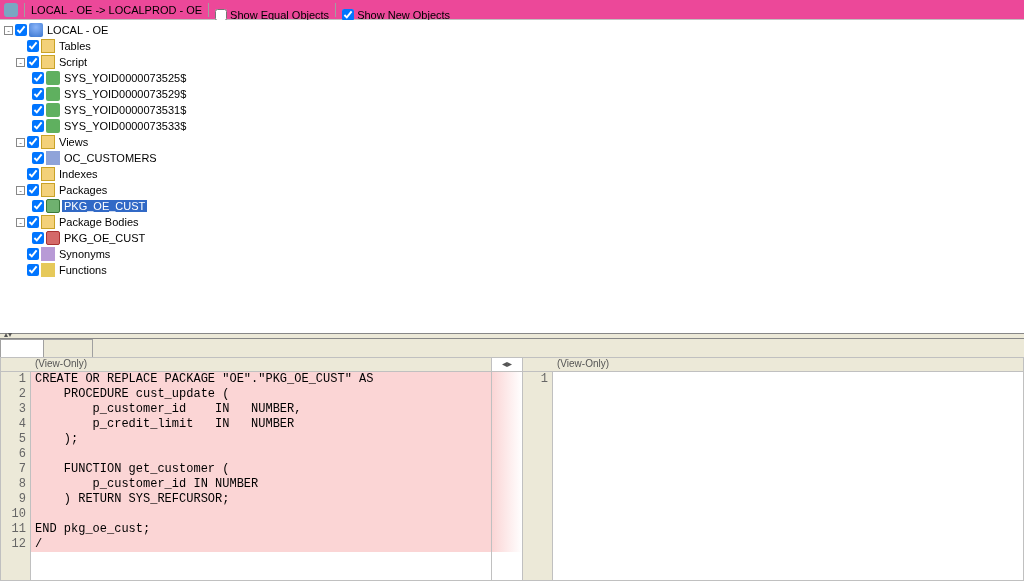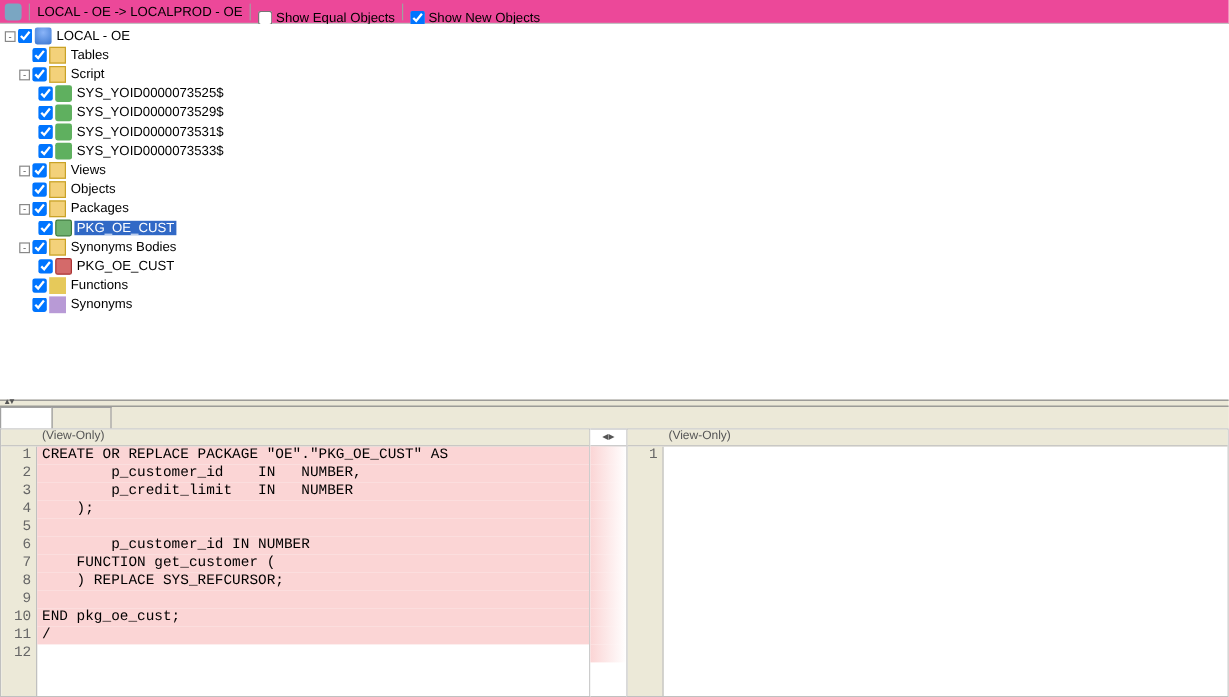--- a/index.html
+++ b/index.html
@@ -228,63 +228,68 @@
     <span class="tlabel">SYS_YOID0000073533$</span>
   </div>
 
 
   <div class="tree-node indent1">
     <span class="exp">-</span>
     <input type="checkbox" class="tree-chk" checked="" style="">
     <span class="ticon ico-folder"></span>
     <span class="tlabel">Views</span>
   </div>
+  <div class="tree-node indent2">
+    <input type="checkbox" class="tree-chk" checked="" style="">
+    <span class="ticon ico-view"></span>
+    <span class="tlabel">OC_CUSTOMERS</span>
+  </div>
 
   <div class="tree-node indent1">
     <span class="exp blank"></span>
     <input type="checkbox" class="tree-chk" checked="" style="">
     <span class="ticon ico-folder"></span>
-    <span class="tlabel">Objects</span>
+    <span class="tlabel">Indexes</span>
   </div>
 
   <div class="tree-node indent1">
     <span class="exp">-</span>
     <input type="checkbox" class="tree-chk" checked="" style="">
     <span class="ticon ico-folder"></span>
     <span class="tlabel">Packages</span>
   </div>
   <div class="tree-node indent2">
     <input type="checkbox" class="tree-chk" checked="" style="">
     <span class="ticon ico-pkg"></span>
     <span class="tlabel selected">PKG_OE_CUST</span>
   </div>
 
   <div class="tree-node indent1">
     <span class="exp">-</span>
     <input type="checkbox" class="tree-chk" checked="" style="">
     <span class="ticon ico-folder"></span>
-    <span class="tlabel">Synonyms Bodies</span>
+    <span class="tlabel">Package Bodies</span>
   </div>
   <div class="tree-node indent2">
     <input type="checkbox" class="tree-chk" checked="" style="">
     <span class="ticon ico-pkg red"></span>
     <span class="tlabel">PKG_OE_CUST</span>
   </div>
 
   <div class="tree-node indent1">
     <span class="exp blank"></span>
     <input type="checkbox" class="tree-chk" checked="" style="">
+    <span class="ticon ico-syn"></span>
+    <span class="tlabel">Synonyms</span>
+  </div>
+  <div class="tree-node indent1">
+    <span class="exp blank"></span>
+    <input type="checkbox" class="tree-chk" checked="" style="">
     <span class="ticon ico-func"></span>
     <span class="tlabel">Functions</span>
-  </div>
-  <div class="tree-node indent1">
-    <span class="exp blank"></span>
-    <input type="checkbox" class="tree-chk" checked="" style="">
-    <span class="ticon ico-syn"></span>
-    <span class="tlabel">Synonyms</span>
   </div>
 </div>
 
 <div class="split-handle"></div>
 
 <div class="bottom">
   <div class="tabs">
     <div class="tab active"><span>DDL</span></div>
     <div class="tab"><span>Script</span></div>
   </div>
@@ -302,27 +307,28 @@
             <div>6</div>
             <div>7</div>
             <div>8</div>
             <div>9</div>
             <div>10</div>
             <div>11</div>
             <div>12</div>
           </div>
         <div class="lines" id="ll">
             <div class="line diff">CREATE OR REPLACE PACKAGE "OE"."PKG_OE_CUST" AS</div>
+            <div class="line diff">    PROCEDURE cust_update (</div>
             <div class="line diff">        p_customer_id    IN   NUMBER,</div>
             <div class="line diff">        p_credit_limit   IN   NUMBER</div>
             <div class="line diff">    );</div>
             <div class="line diff"></div>
+            <div class="line diff">    FUNCTION get_customer (</div>
             <div class="line diff">        p_customer_id IN NUMBER</div>
-            <div class="line diff">    FUNCTION get_customer (</div>
-            <div class="line diff">    ) REPLACE SYS_REFCURSOR;</div>
+            <div class="line diff">    ) RETURN SYS_REFCURSOR;</div>
             <div class="line diff"></div>
             <div class="line diff">END pkg_oe_cust;</div>
             <div class="line diff">/</div>
           </div>
       </div>
     </div>
 
     <div class="col mid">
       <div class="mid-sep">◂▸</div>
       <div class="midinner" id="mid">

